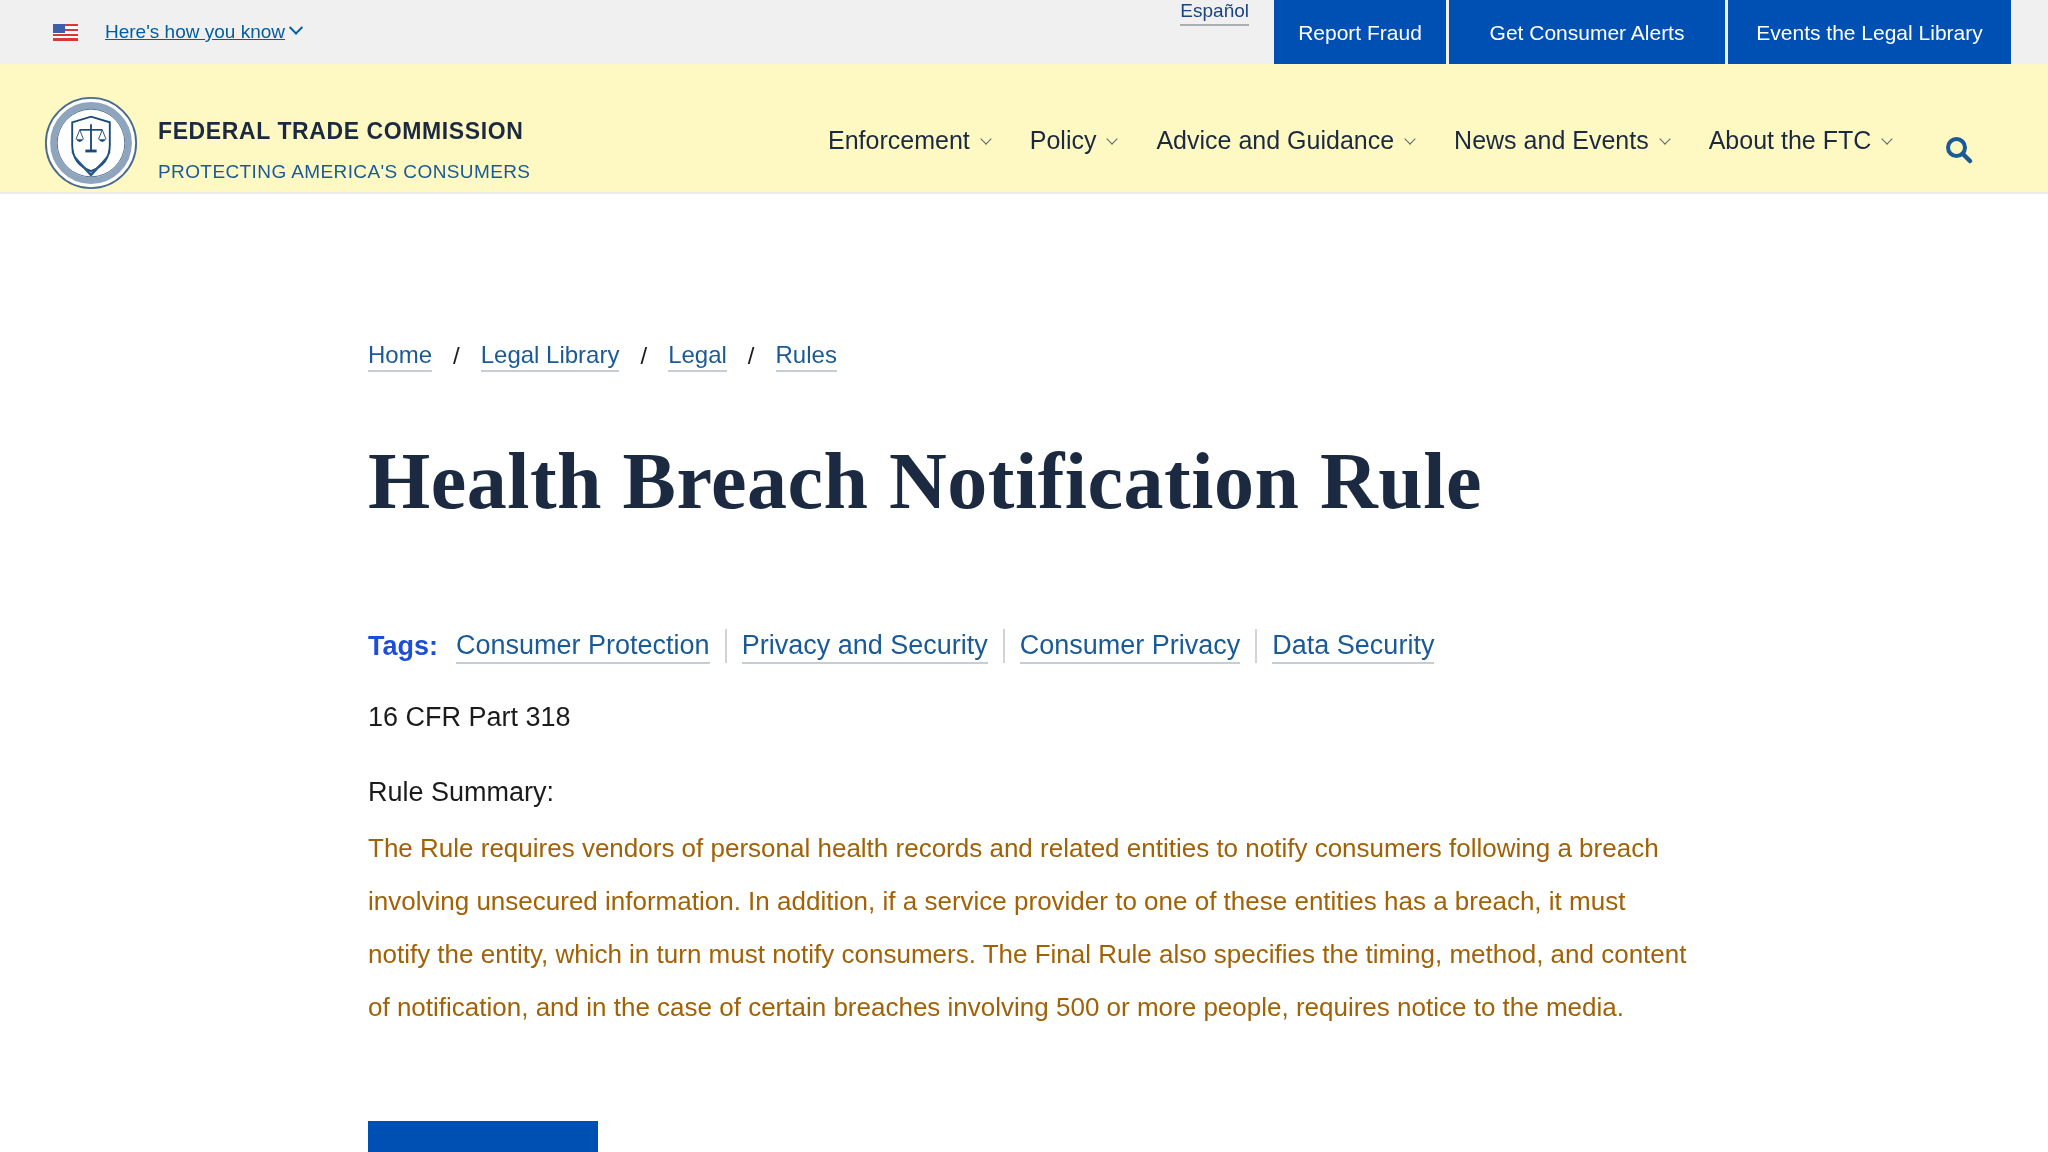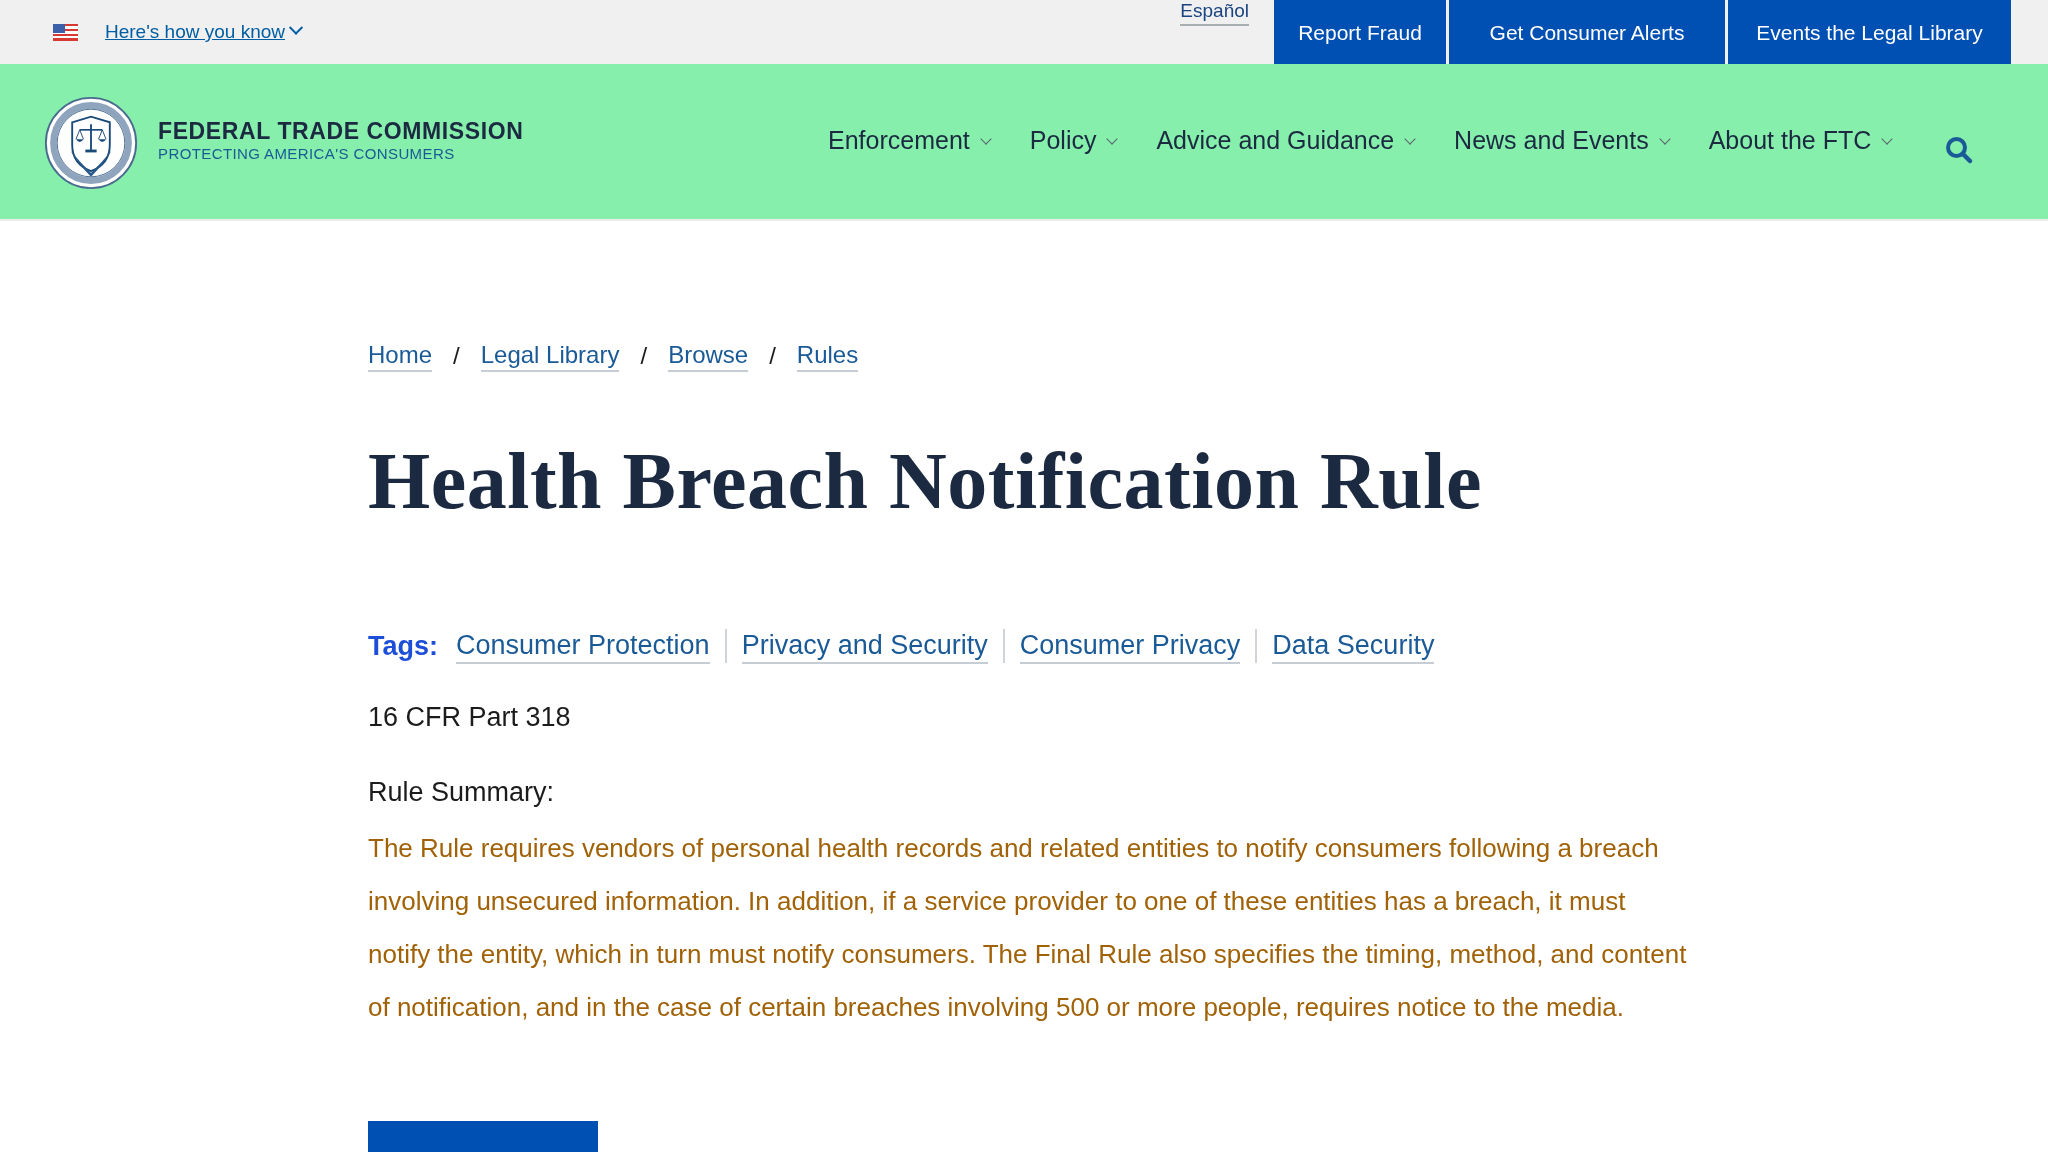--- a/index.html
+++ b/index.html
@@ -14,25 +14,25 @@
   .gov-text { font-size: 19px; color: #1b1b1b; }
   .how-link { font-size: 19px; color: #005ea2; text-decoration: underline; margin-left: 13px; cursor: pointer; }
   .how-chev { margin-left: 6px; width: 10px; height: 10px; border-right: 2.5px solid #005ea2; border-bottom: 2.5px solid #005ea2; transform: rotate(45deg) translate(-3px, -3px); display: inline-block; }
 
   .util-right { position: absolute; top: 0; height: 64px; display: flex; align-items: flex-start; right: 37px; }
   .espanol { display: flex; align-items: center; font-size: 19px; color: #1a4480; margin-right: 22px; cursor: pointer; }
   .espanol span { border-bottom: 2px solid #a9aeb1; padding-bottom: 2px; }
   .util-btn { background: #0050b3; color: #ffffff; font-size: 21px; display: flex; align-items: center; padding: 0 22px; margin-left: 3px; cursor: pointer; height: 65px; }
 
   
-  .header { position: absolute; left: 0; top: 64px; width: 2048px; height: 157px; background: #86efac; border-bottom: 2px solid #ececec; }
+  .header { position: absolute; left: 0; top: 64px; width: 2048px; height: 130px; background: #fef9c3; border-bottom: 2px solid #ececec; }
   .seal { position: absolute; left: 44px; top: 32px; width: 94px; height: 94px; }
   .brand { position: absolute; left: 158px; top: 54px; }
   .brand-title { font-size: 23px; font-weight: bold; color: #1b2a40; letter-spacing: 0.6px; }
-  .brand-sub { font-size: 15px; color: #1a5a96; letter-spacing: 0.4px; margin-top: 0; }
+  .brand-sub { font-size: 19px; color: #1a5a96; letter-spacing: 0.4px; margin-top: 16px; }
 
   .nav { position: absolute; top: 62px; left: 828px; display: flex; align-items: center; }
   .nav-item { display: flex; align-items: center; font-size: 25px; color: #1b2a40; margin-right: 40px; cursor: pointer; }
   .nav-chev { width: 8px; height: 8px; border-right: 1.6px solid #5c6470; border-bottom: 1.6px solid #5c6470; transform: rotate(45deg); margin-left: 12px; margin-top: -3px; }
   .search-btn { position: absolute; left: 1944px; top: 71px; width: 30px; height: 30px; cursor: pointer; }
 
   
   .main { position: absolute; left: 368px; top: 0; width: 1320px; }
   .breadcrumb { position: absolute; top: 340px; left: 0; display: flex; align-items: center; font-size: 24px; white-space: nowrap; }
   .crumb { color: #1a5a96; border-bottom: 2px solid #c7cdd4; line-height: 30px; cursor: pointer; }
@@ -120,21 +120,21 @@
     <line x1="19" y1="19" x2="26" y2="26" stroke="#1a5a96" stroke-width="4.5" stroke-linecap="round"></line>
   </svg>
 </div>
 
 <div class="main">
   <div class="breadcrumb">
     <a class="crumb">Home</a>
     <span class="crumb-sep">/</span>
     <a class="crumb">Legal Library</a>
     <span class="crumb-sep">/</span>
-    <a class="crumb">Browse</a>
+    <a class="crumb">Legal</a>
     <span class="crumb-sep">/</span>
     <a class="crumb">Rules</a>
   </div>
 
   <h1 class="title">Health Breach Notification Rule</h1>
 
   <div class="tags">
     <span class="tags-label">Tags:</span>
     <a class="tag">Consumer Protection</a>
     <span class="tag-sep"></span>

